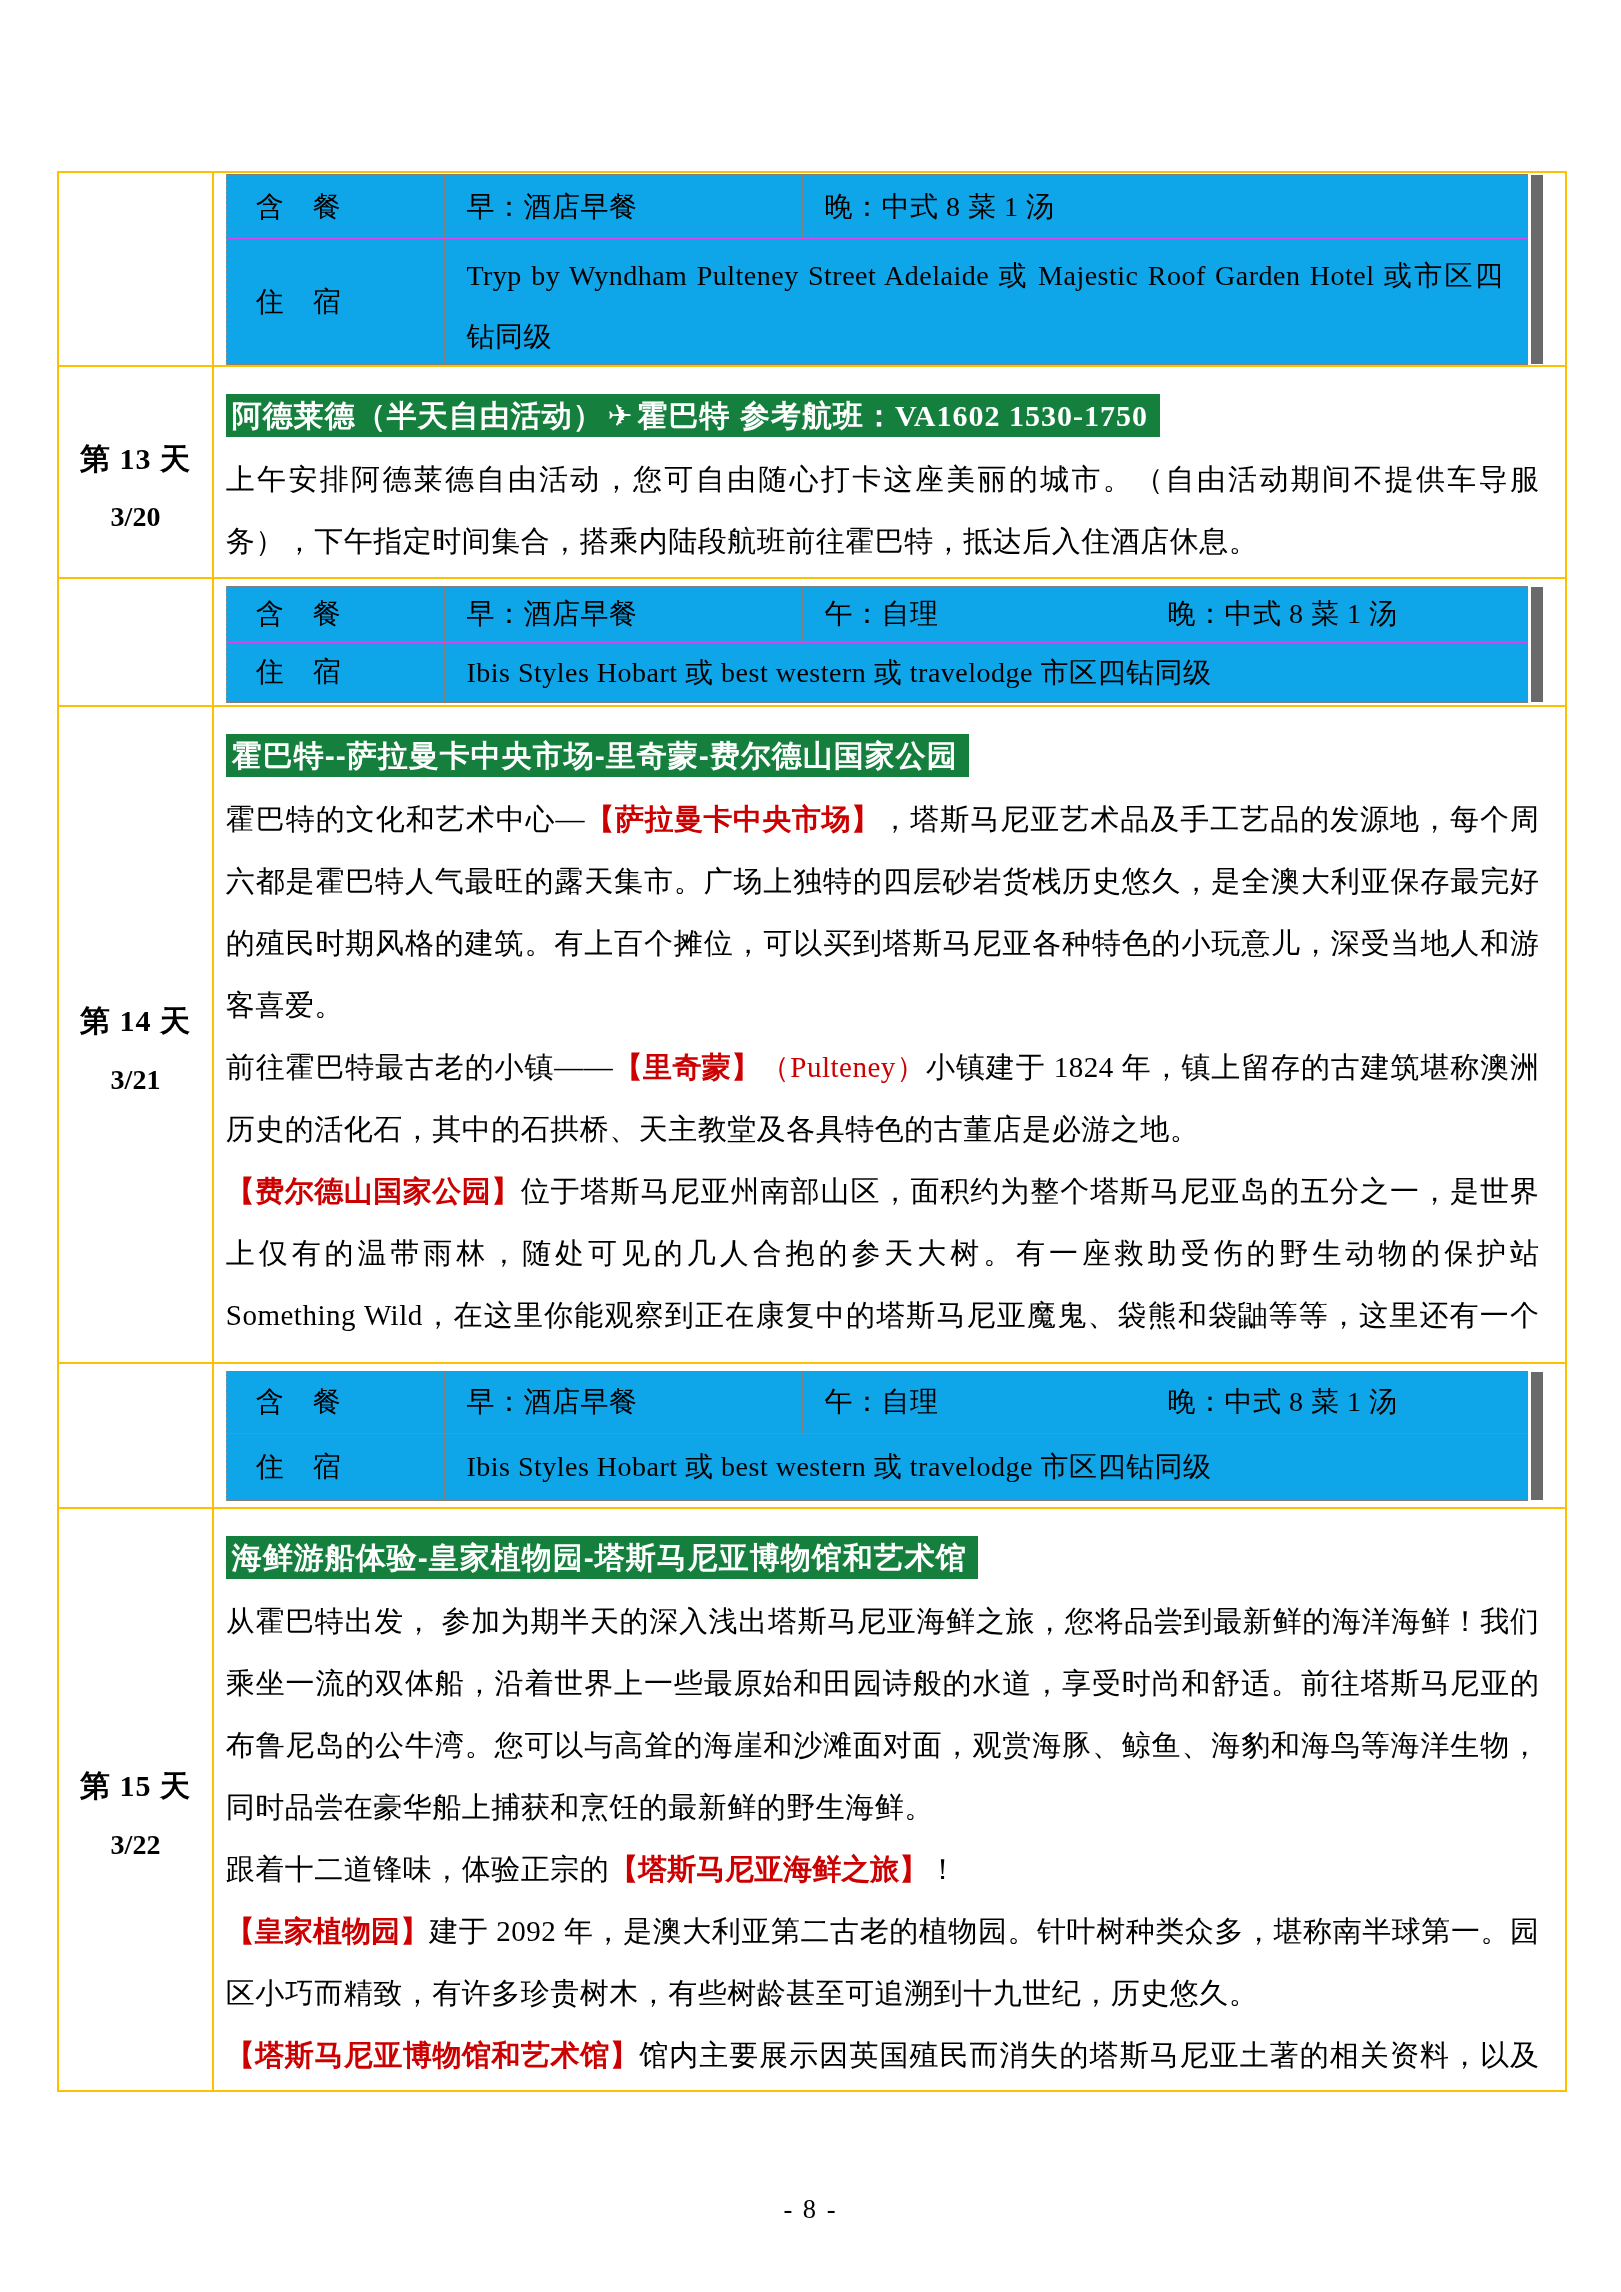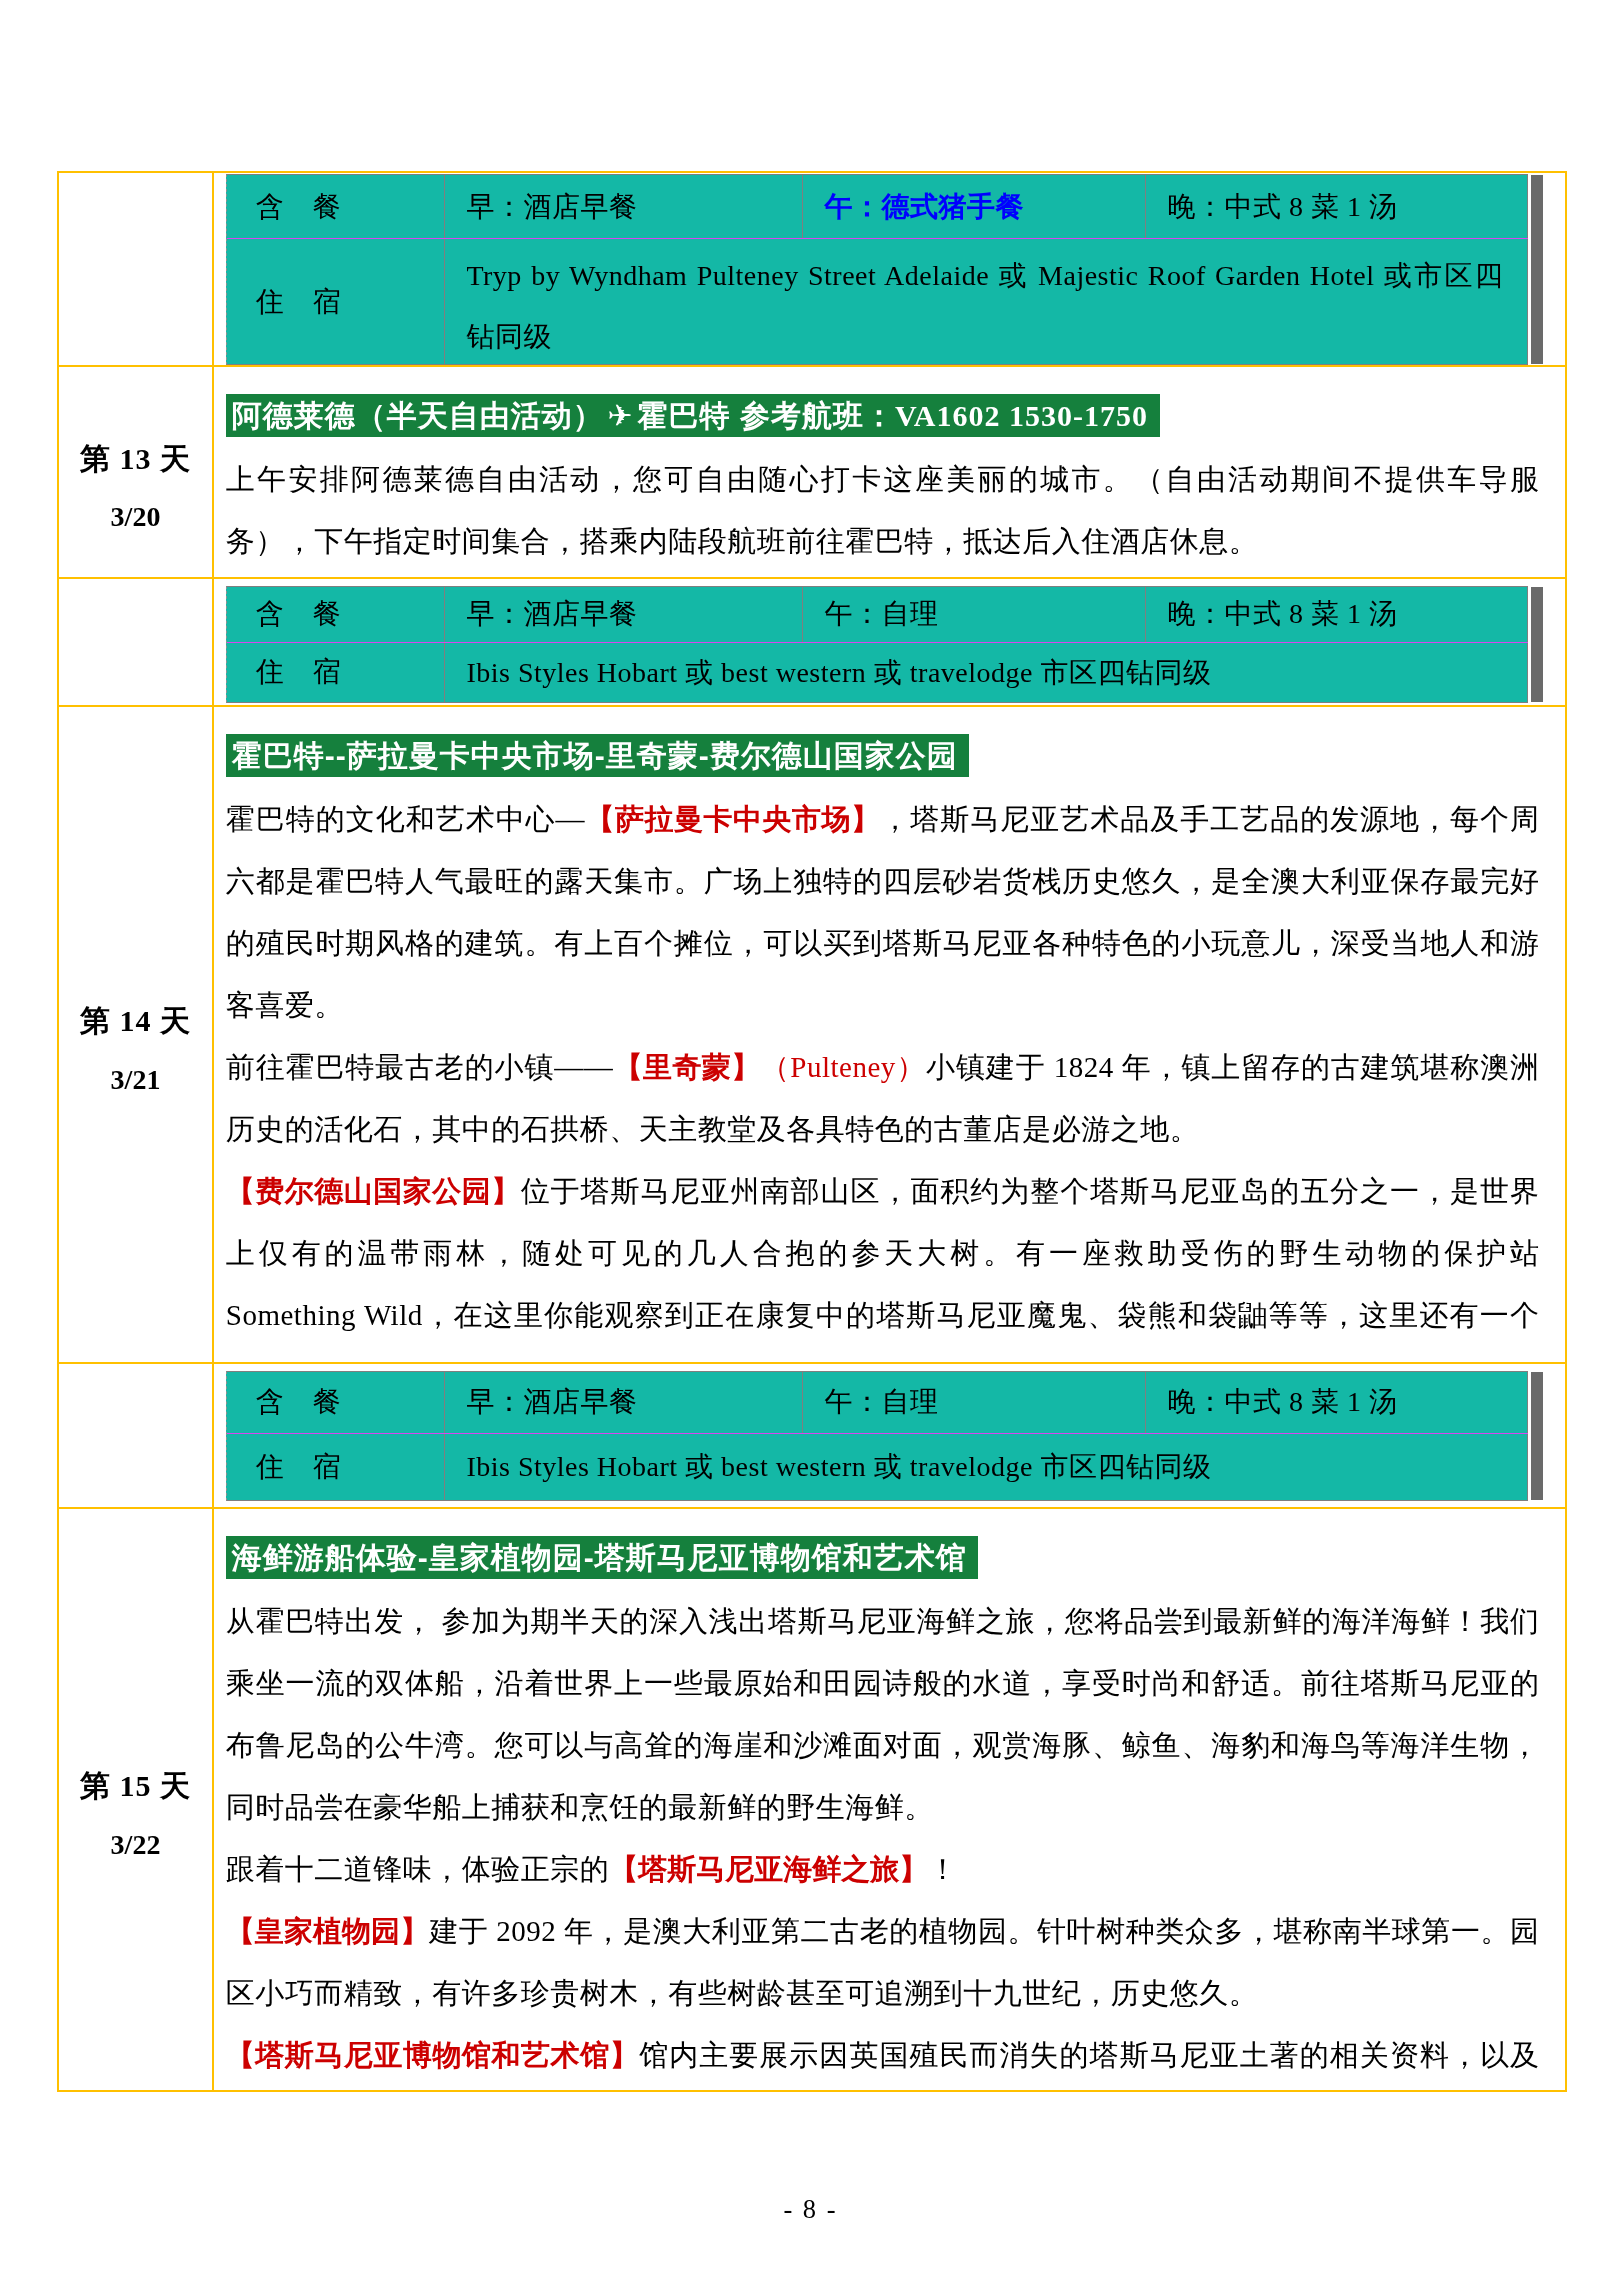--- a/index.html
+++ b/index.html
@@ -30,21 +30,21 @@
   .day-num{font-size:30px;letter-spacing:1px;margin-top:28px;}
   .day-date{font-size:28px;}
   .cell-right{
     flex:1;box-sizing:border-box;
     padding:0 25.5px 0 11.8px;
   }
   
   .meal-table{
     position:relative;
     width:1302px;
-    background:#14b8a6;
+    background:#0ea5e9;
     border-top:1px solid #7f7f7f;
     border-bottom:1px solid #7f7f7f;
     border-left:1px dashed #8f8f8f;
     box-sizing:border-box;
     font-size:28px;
   }
   .meal-table::after{
     content:"";
     position:absolute;top:0;bottom:0;right:-15.7px;width:12.7px;
     background:#6a6a6a;
@@ -102,21 +102,20 @@
 <div class="page">
   <div class="doc">
 
     <div class="row" style="height:192px">
       <div class="cell-left"></div>
       <div class="cell-right pad-table-top">
         <div class="meal-table">
           <div class="mt-row" style="height:63px">
             <div class="mt-cell mt-label">含　餐</div>
             <div class="mt-cell mt-breakfast">早：酒店早餐</div>
-            <div class="mt-cell mt-lunch lunch-blue">午：德式猪手餐</div>
             <div class="mt-cell mt-dinner">晚：中式 8 菜 1 汤</div>
           </div>
           <div class="mt-row" style="height:126px">
             <div class="mt-cell mt-label">住　宿</div>
             <div class="mt-cell mt-hotel">Tryp by Wyndham Pulteney Street Adelaide 或 Majestic Roof Garden Hotel 或市区四钻同级</div>
           </div>
         </div>
       </div>
     </div>
 

